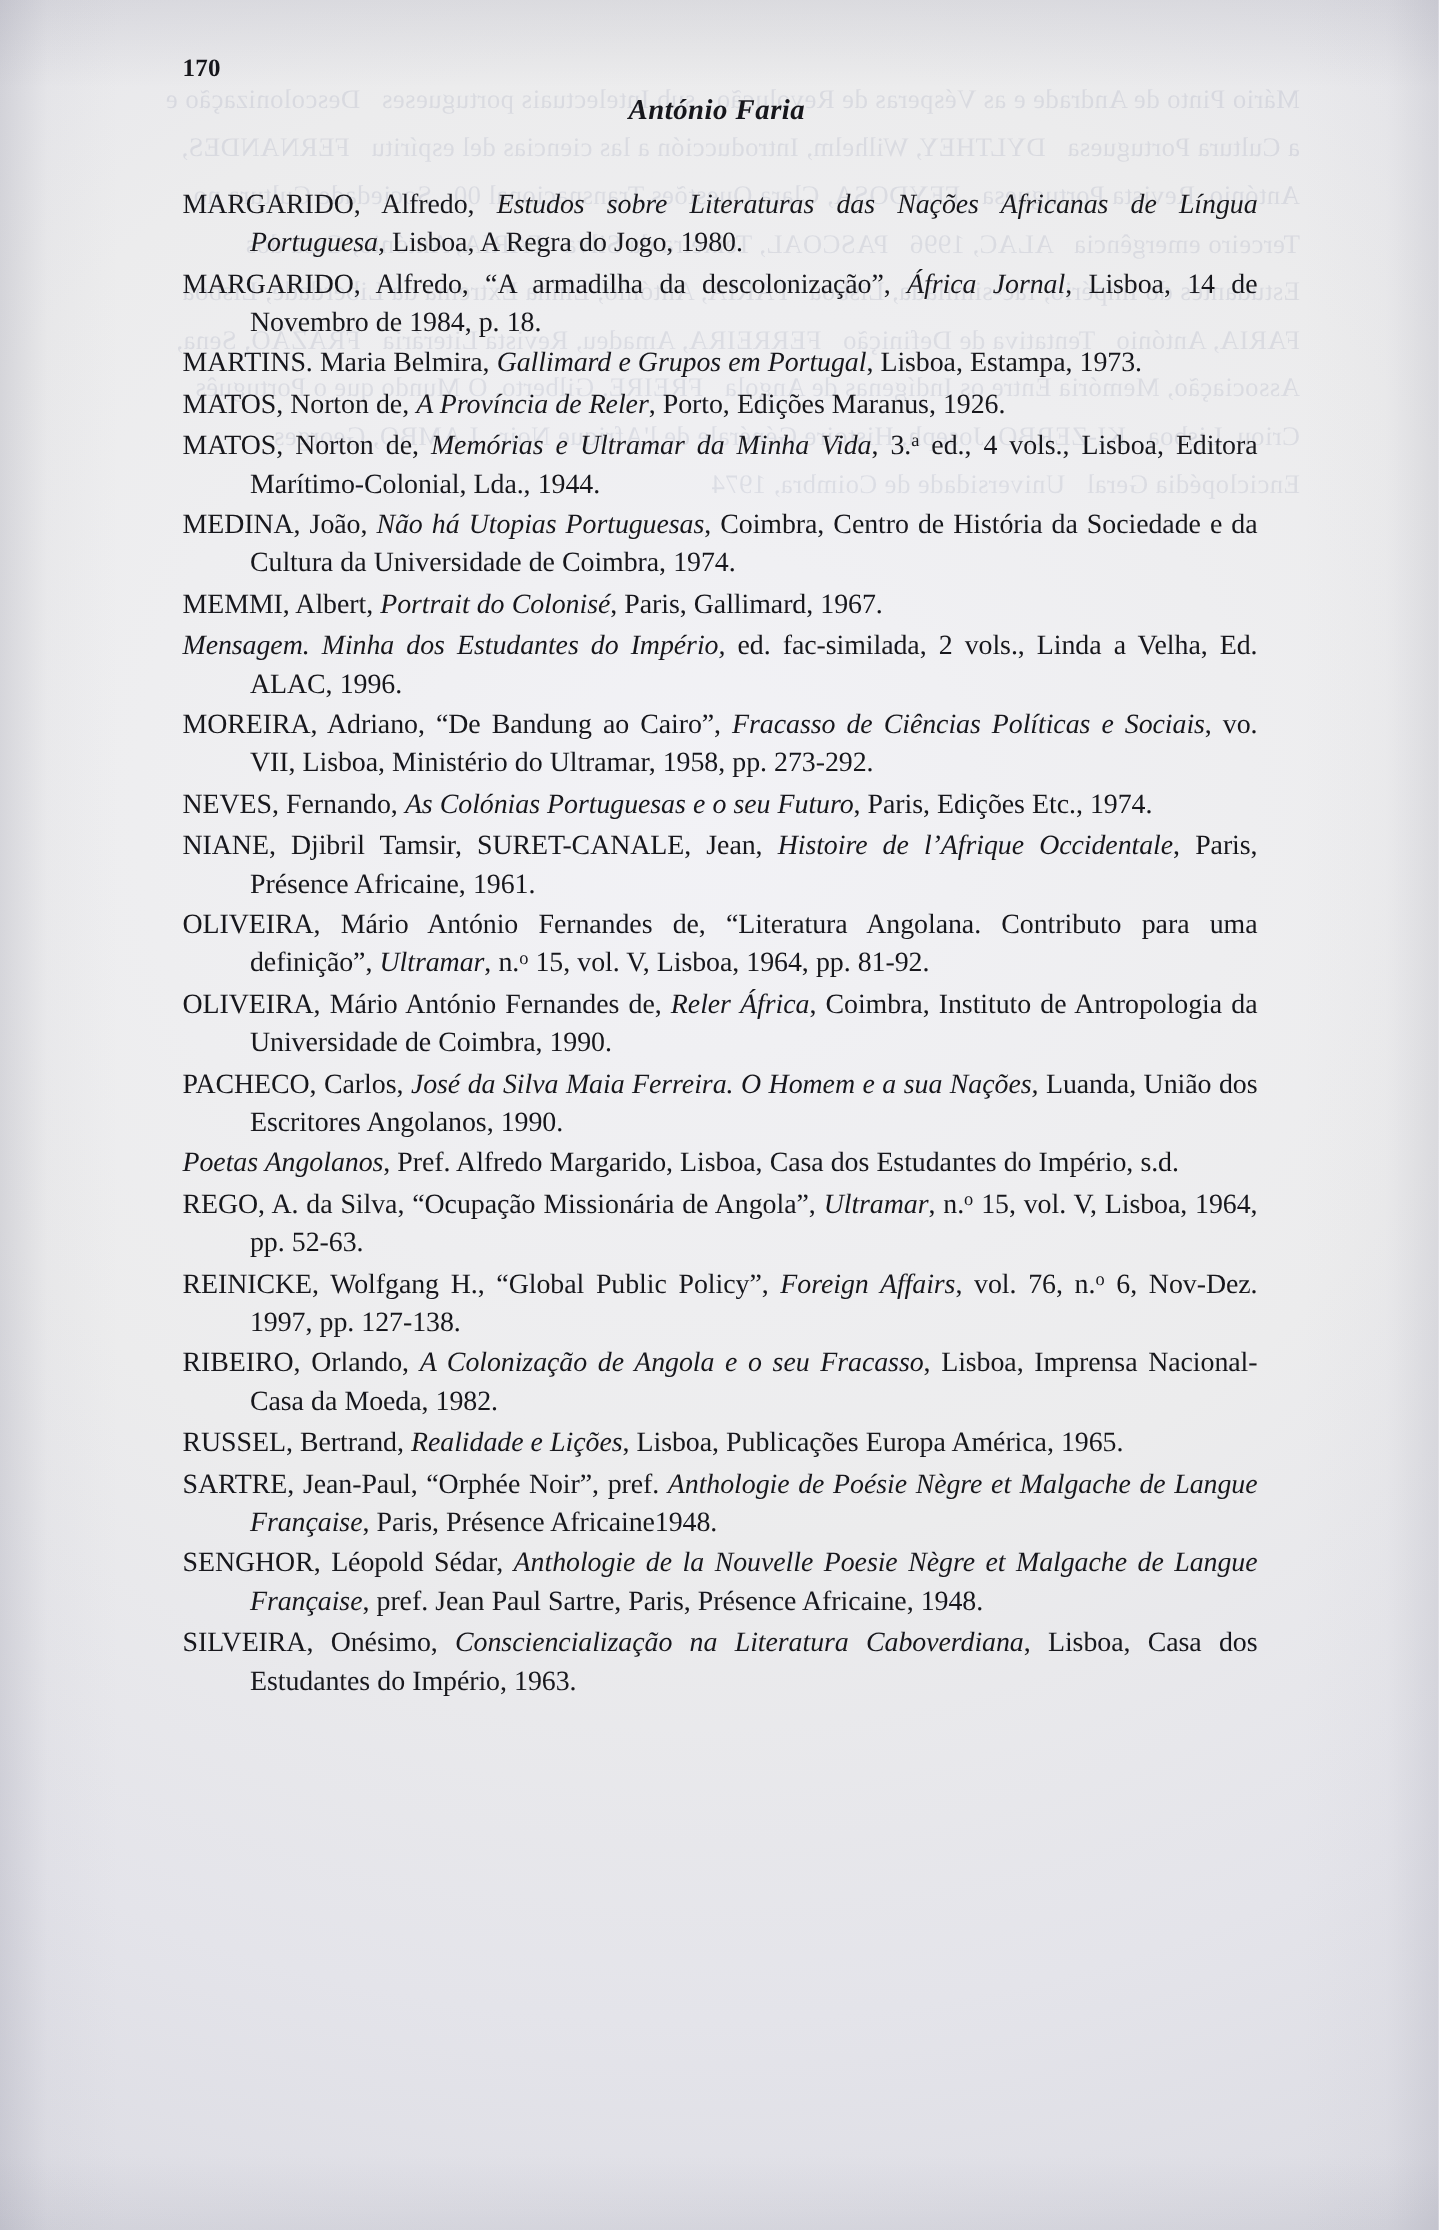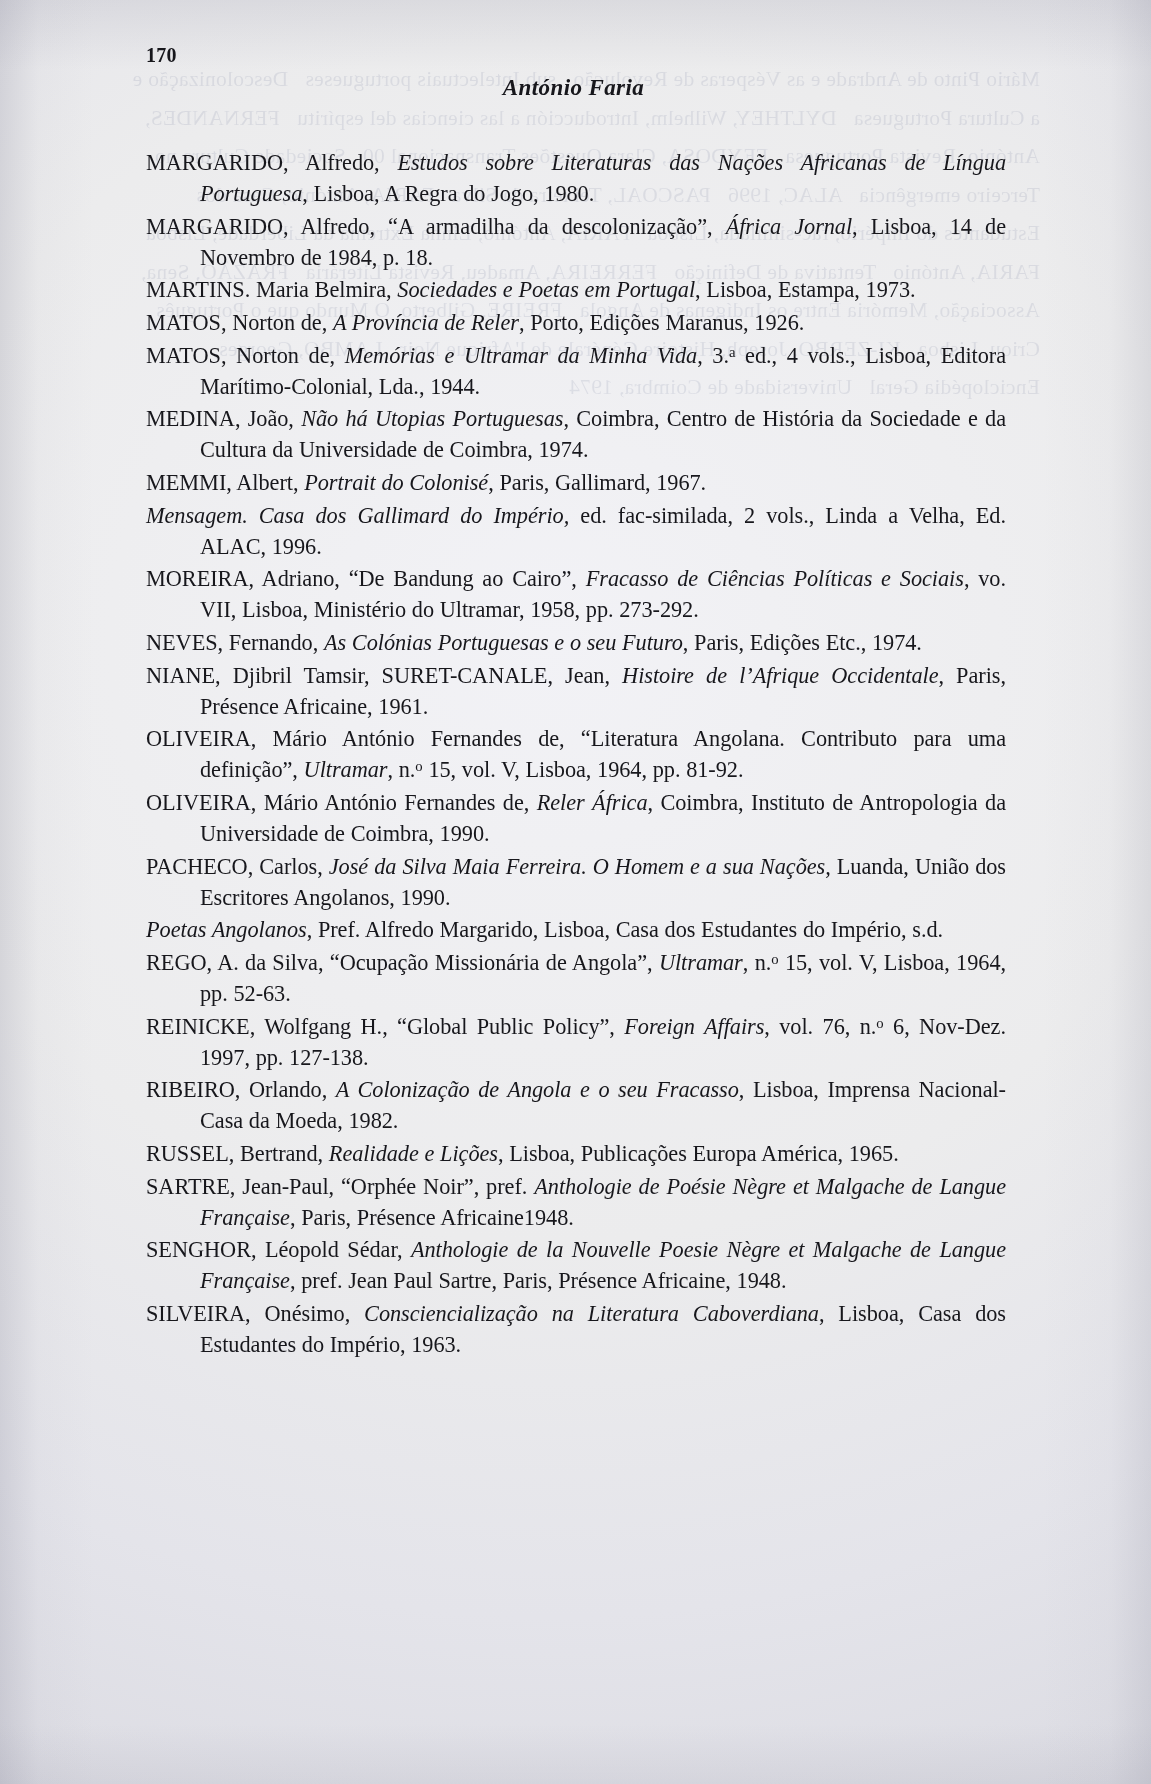--- a/index.html
+++ b/index.html
@@ -132,26 +132,26 @@
 <div class="content">
 
   <div class="runhead">
     <span class="folio">170</span>
     <span class="runtitle">António Faria</span>
   </div>
 
   <div class="biblio">
       <p class="entry">MARGARIDO, Alfredo, <i>Estudos sobre Literaturas das Nações Africanas de Língua Portuguesa</i>, Lisboa, A Regra do Jogo, 1980.</p>
       <p class="entry">MARGARIDO, Alfredo, “A armadilha da descolonização”, <i>África Jornal</i>, Lisboa, 14 de Novembro de 1984, p. 18.</p>
-      <p class="entry">MARTINS. Maria Belmira, <i>Sociedades e Poetas em Portugal</i>, Lisboa, Estampa, 1973.</p>
+      <p class="entry">MARTINS. Maria Belmira, <i>Gallimard e Grupos em Portugal</i>, Lisboa, Estampa, 1973.</p>
       <p class="entry">MATOS, Norton de, <i>A Província de Reler</i>, Porto, Edições Maranus, 1926.</p>
       <p class="entry">MATOS, Norton de, <i>Memórias e Ultramar da Minha Vida</i>, 3.<sup>a</sup> ed., 4 vols., Lisboa, Editora Marítimo-Colonial, Lda., 1944.</p>
       <p class="entry">MEDINA, João, <i>Não há Utopias Portuguesas</i>, Coimbra, Centro de História da Sociedade e da Cultura da Universidade de Coimbra, 1974.</p>
       <p class="entry">MEMMI, Albert, <i>Portrait do Colonisé</i>, Paris, Gallimard, 1967.</p>
-      <p class="entry"><i>Mensagem. Casa dos Gallimard do Império,</i> ed. fac-similada, 2 vols., Linda a Velha, Ed. ALAC, 1996.</p>
+      <p class="entry"><i>Mensagem. Minha dos Estudantes do Império,</i> ed. fac-similada, 2 vols., Linda a Velha, Ed. ALAC, 1996.</p>
       <p class="entry">MOREIRA, Adriano, “De Bandung ao Cairo”, <i>Fracasso de Ciências Políticas e Sociais</i>, vo. VII, Lisboa, Ministério do Ultramar, 1958, pp. 273-292.</p>
       <p class="entry">NEVES, Fernando, <i>As Colónias Portuguesas e o seu Futuro</i>, Paris, Edições Etc., 1974.</p>
       <p class="entry">NIANE, Djibril Tamsir, SURET-CANALE, Jean, <i>Histoire de l’Afrique Occidentale</i>, Paris, Présence Africaine, 1961.</p>
       <p class="entry">OLIVEIRA, Mário António Fernandes de, “Literatura Angolana. Contributo para uma definição”, <i>Ultramar</i>, n.<sup>o</sup> 15, vol. V, Lisboa, 1964, pp. 81-92.</p>
       <p class="entry">OLIVEIRA, Mário António Fernandes de, <i>Reler África</i>, Coimbra, Instituto de Antropologia da Universidade de Coimbra, 1990.</p>
       <p class="entry">PACHECO, Carlos, <i>José da Silva Maia Ferreira. O Homem e a sua Nações,</i> Luanda, União dos Escritores Angolanos, 1990.</p>
       <p class="entry"><i>Poetas Angolanos</i>, Pref. Alfredo Margarido, Lisboa, Casa dos Estudantes do Império, s.d.</p>
       <p class="entry">REGO, A. da Silva, “Ocupação Missionária de Angola”, <i>Ultramar</i>, n.<sup>o</sup> 15, vol. V, Lisboa, 1964, pp. 52-63.</p>
       <p class="entry">REINICKE, Wolfgang H., “Global Public Policy”, <i>Foreign Affairs</i>, vol. 76, n.<sup>o</sup> 6, Nov-Dez. 1997, pp. 127-138.</p>
       <p class="entry">RIBEIRO, Orlando, <i>A Colonização de Angola e o seu Fracasso</i>, Lisboa, Imprensa Nacional-Casa da Moeda, 1982.</p>

